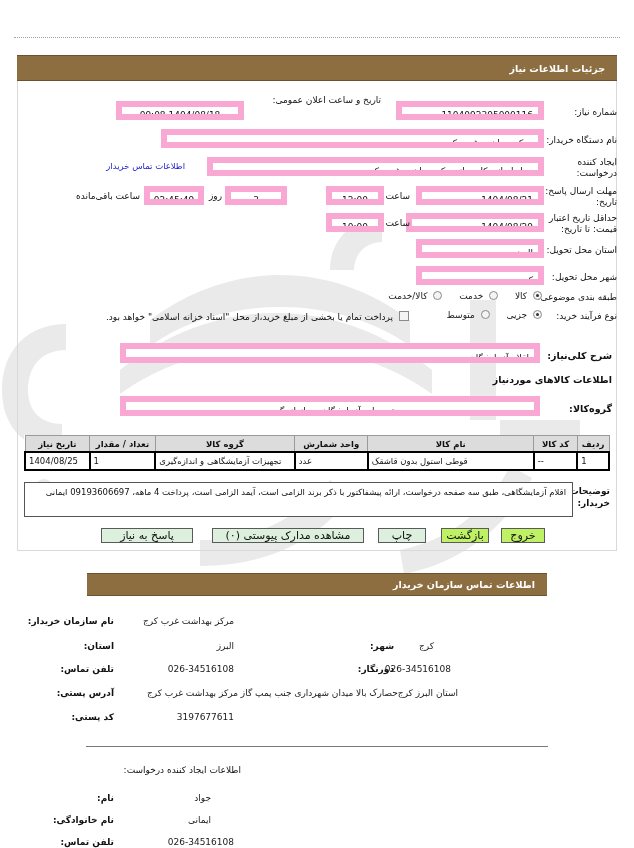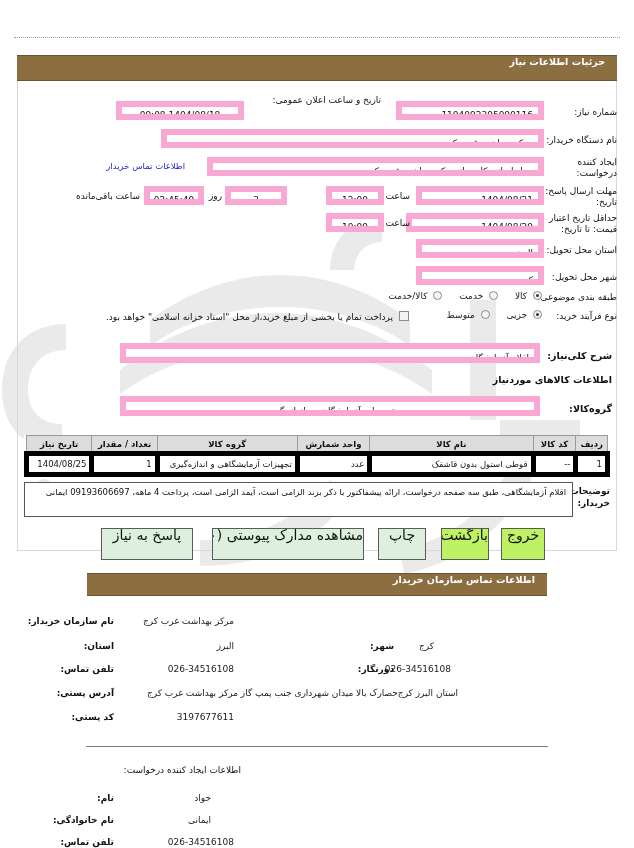--- a/index.html
+++ b/index.html
@@ -47,21 +47,21 @@
   
   .sec-bar {
     position: absolute;
     background: #8d6e41;
     color: #ffffff;
     font-weight: bold;
     font-size: 9.5px;
     box-sizing: border-box;
     padding: 0 12px;
     display: flex;
-    align-items: flex-start;
+    align-items: center;
     justify-content: flex-start;
     border-top: 1px solid #6b5231;
     border-bottom: 1px solid #6b5231;
   }
 
   
   .panel {
     position: absolute;
     left: 17px;
     width: 600px;
@@ -151,24 +151,24 @@
   table.items th {
     background: #dcdcdc;
     border: 1px solid #9a9a9a;
     font-weight: bold;
     height: 15px;
     padding: 0 3px;
     color: #111;
     white-space: nowrap;
   }
   table.items td {
-    border: 5px solid #000000;
+    border: 2px solid #000000;
     height: 16px;
     padding: 0 3px;
-    text-align: right;
+    text-align: left;
     color: #111;
     white-space: nowrap;
     background: #ffffff;
   }
 
   
   .descbox {
     position: absolute;
     box-sizing: border-box;
     border: 1px solid #555;
@@ -178,23 +178,23 @@
     line-height: 12px;
     text-align: justify;
     color: #111;
   }
 
   
   .btn {
     position: absolute;
     box-sizing: border-box;
     border: 1px solid #5a5a5a;
-    height: 32px;
+    height: 15px;
     line-height: 13px;
-    font-size: 14px;
+    font-size: 11px;
     text-align: center;
     cursor: pointer;
     color: #111;
     white-space: nowrap;
     overflow: hidden;
     margin-left: 32px;
   }
   .btn.green { background: #ddf0dd; }
   .btn.pink  { background: #bef264; }
 

